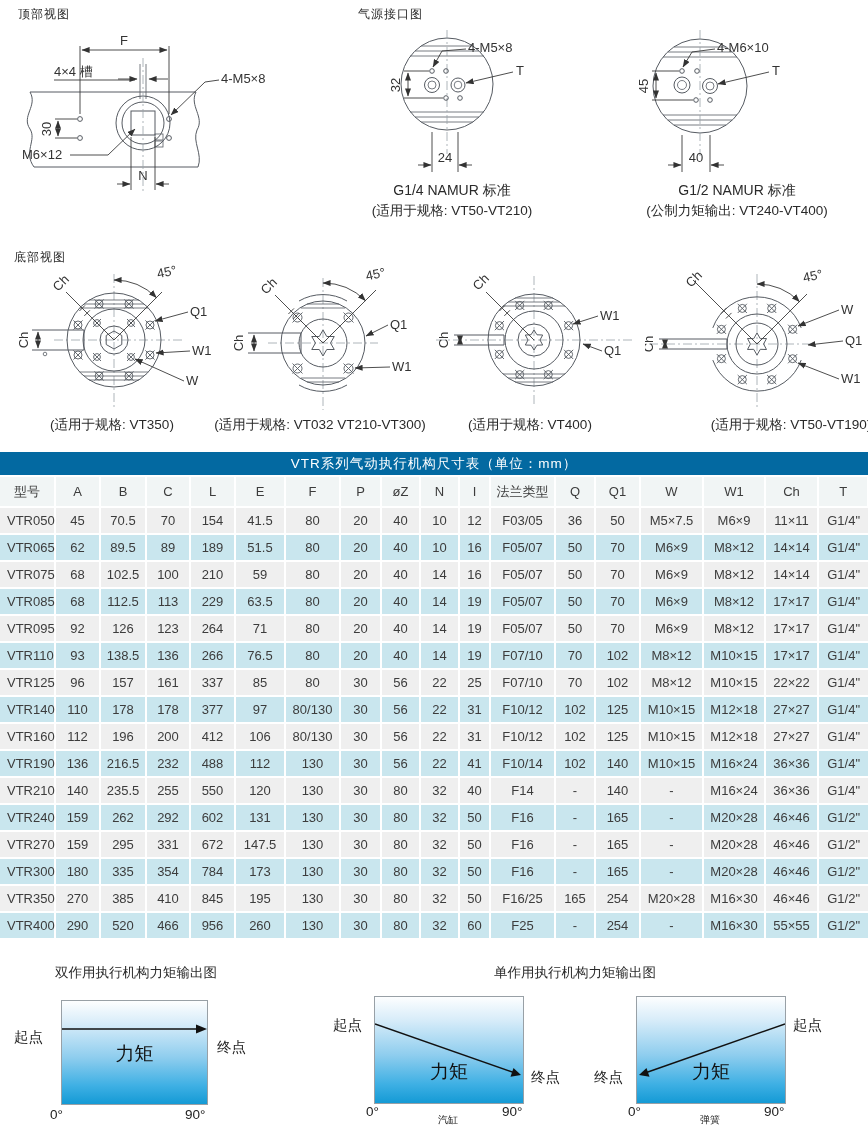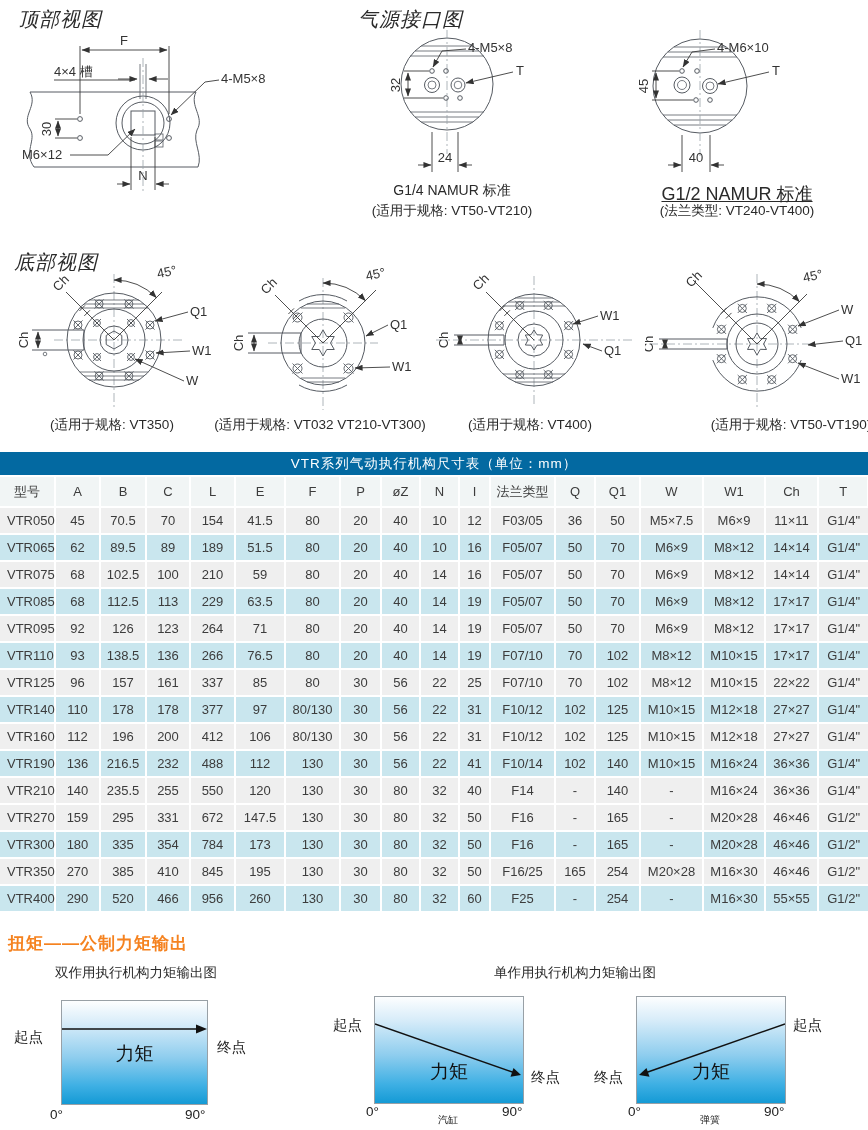--- a/index.html
+++ b/index.html
@@ -1,20 +1,20 @@
 <!DOCTYPE html>
 <html><head>
 <meta charset="utf-8">
 <style>
   html,body { margin:0; padding:0; background:#fff; }
   #page {
     position:relative; width:868px; height:1130px; background:#fff;
     font-family:"Liberation Sans", sans-serif; overflow:hidden; color:#222;
   }
-  .sec-title { position:absolute; font-size:20px; color:#2a2a2a; letter-spacing:1px;font-style:italic; }
+  .sec-title { position:absolute; font-size:12px; color:#2a2a2a; letter-spacing:1px; }
   .caption   { position:absolute; font-size:13.5px; color:#2a2a2a; text-align:center; white-space:nowrap; }
 
   
   svg { position:absolute; }
   .geo   { stroke:#565b62; stroke-width:1; fill:none; }
   .geo2  { stroke:#565b62; stroke-width:0.8; fill:none; }
   .cl    { stroke:#9aa2a8; stroke-width:0.8; fill:none; stroke-dasharray:9 3 2 3; }
   .dim   { stroke:#3a3a3a; stroke-width:0.9; fill:none; }
   .ltext { font-size:13px; fill:#333; }
   .bolt circle { stroke:#565b62; stroke-width:0.9; fill:none; }
@@ -200,22 +200,22 @@
     </g>
     <g>
       <path class="dim" d="M103,27 L80,30 L71,45" marker-end="url(#m-a2)"></path>
       <text class="ltext" x="105" y="30">4-M6×10</text>
     </g>
     <g>
       <path class="dim" d="M157,50 L106,62" marker-end="url(#m-a2)"></path>
       <text class="ltext" x="160" y="53">T</text>
     </g>
   </svg>
-  <div class="caption" style="left:637px;top:182px;width:200px;font-size:18px;text-decoration:underline;">G1/2 NAMUR 标准</div>
-  <div class="caption" style="left:627px;top:202px;width:220px;">(法兰类型: VT240-VT400)</div>
+  <div class="caption" style="left:637px;top:182px;width:200px;font-size:14px;">G1/2 NAMUR 标准</div>
+  <div class="caption" style="left:627px;top:202px;width:220px;">(公制力矩输出: VT240-VT400)</div>
 
   <svg style="left:14px;top:258px;" width="200" height="158" viewBox="0 0 200 158">
     <defs>
       <marker id="m-b1" viewBox="0 0 8 6" refX="7.5" refY="3" markerWidth="9" markerHeight="7" orient="auto-start-reverse">
         <path d="M0,0L8,3L0,6Z" fill="#333"></path>
       </marker>
     </defs>
     <path class="cl" d="M100,16 V150 M40,82 H168"></path>
     <circle class="geo" cx="100" cy="82" r="47"></circle>
     <g class="geo2">
@@ -771,20 +771,40 @@
           <td>32</td>
           <td>40</td>
           <td>F14</td>
           <td>-</td>
           <td>140</td>
           <td>-</td>
           <td>M16×24</td>
           <td>36×36</td>
           <td>G1/4"</td>
         </tr>
+        <tr class="odd">
+          <td>VTR240</td>
+          <td>159</td>
+          <td>262</td>
+          <td>292</td>
+          <td>602</td>
+          <td>131</td>
+          <td>130</td>
+          <td>30</td>
+          <td>80</td>
+          <td>32</td>
+          <td>50</td>
+          <td>F16</td>
+          <td>-</td>
+          <td>165</td>
+          <td>-</td>
+          <td>M20×28</td>
+          <td>46×46</td>
+          <td>G1/2"</td>
+        </tr>
         <tr class="even">
           <td>VTR270</td>
           <td>159</td>
           <td>295</td>
           <td>331</td>
           <td>672</td>
           <td>147.5</td>
           <td>130</td>
           <td>30</td>
           <td>80</td>
@@ -854,21 +874,20 @@
           <td>-</td>
           <td>254</td>
           <td>-</td>
           <td>M16×30</td>
           <td>55×55</td>
           <td>G1/2"</td>
         </tr>
       </tbody>
   </table>
 
-  <div class="torque-heading">扭矩——公制力矩输出</div>
 
   <div class="chart-title" style="left:36px;top:964px;width:200px;">双作用执行机构力矩输出图</div>
   <div class="chart-title" style="left:455px;top:964px;width:240px;">单作用执行机构力矩输出图</div>
 
   <div class="chart-box" style="left:61px;top:1000px;width:145px;height:103px;">
     <svg viewBox="0 0 145 103" preserveAspectRatio="none">
       <line x1="0" y1="28" x2="136" y2="28" stroke="#111" stroke-width="1.6"></line>
       <polygon points="134,23.5 145,28 134,32.5" fill="#111"></polygon>
     </svg>
     <div class="torque-word" style="top:40px;">力矩</div>

